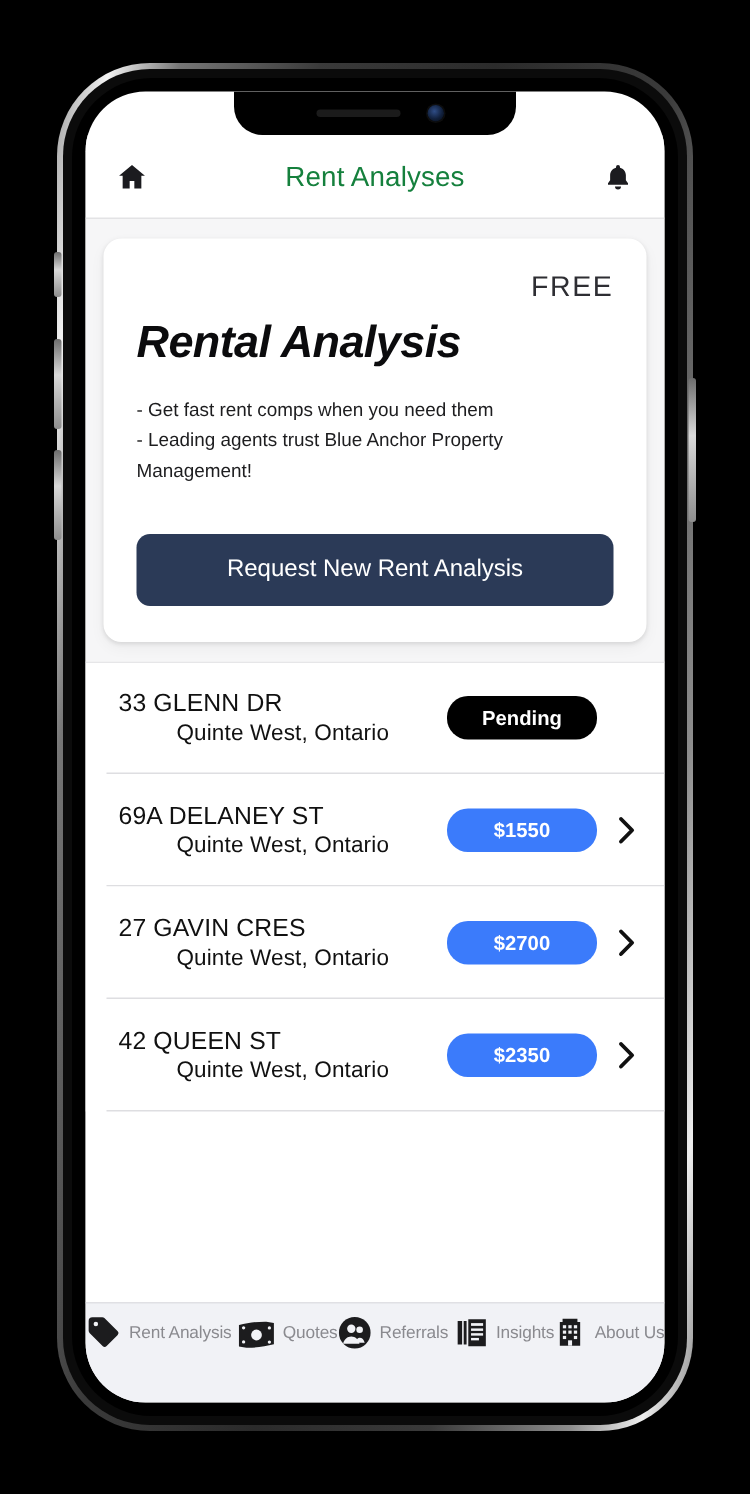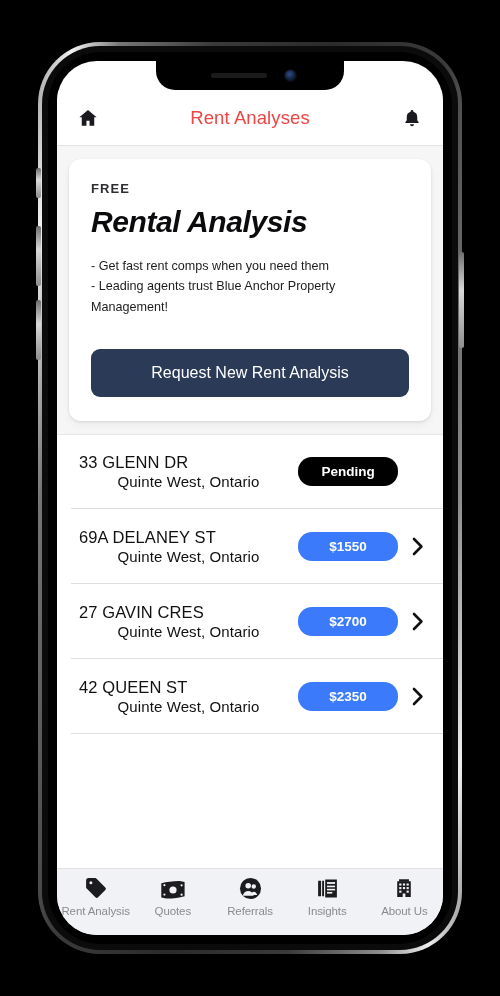--- a/index.html
+++ b/index.html
@@ -80,21 +80,21 @@
   
   .app-header{
     position:absolute; top:29px; left:0; right:0; height:56px;
     background:#fff;
     border-bottom:1px solid #e3e3e5;
     display:flex; align-items:center; justify-content:space-between;
     padding:0 18px;
     z-index:20;
   }
   .hdr-title{
-    font-size:18.5px; color:#ef4444; font-weight:400;
+    font-size:18.5px; color:#15803d; font-weight:400;
     letter-spacing:0.1px;
     position:absolute; left:0; right:0; text-align:center;
     pointer-events:none;
   }
   .icon-btn{ width:26px; height:26px; display:flex; align-items:center; justify-content:center; position:relative; z-index:2;}
   .icon-btn svg{ display:block; }
 
   
   .content{
     position:absolute; top:85px; left:0; right:0; bottom:67px;
@@ -105,22 +105,23 @@
     background:#f6f6f7;
     padding:13px 12px 13px 12px;
   }
   .card{
     background:#fff;
     border-radius:12px;
     padding:22px 22px 24px 22px;
     box-shadow:0 1px 3px rgba(0,0,0,.10), 0 4px 10px rgba(0,0,0,.045);
   }
   .eyebrow{
-    font-size:13px; font-weight:700; letter-spacing:1.1px;
+    font-size:19px; font-weight:400; letter-spacing:1.1px;
     color:#2e2e33;
+    text-align:right;
   }
   .card-title{
     font-size:30px; font-weight:700; color:#0b0b0d;
     letter-spacing:-0.4px;
     margin-top:9px;
     font-style:italic;
   }
   .bullets{ margin-top:17px; }
   .bullets p{
     font-size:12.6px; color:#1d1d1f; line-height:1.62;
@@ -187,21 +188,21 @@
   .tabbar{
     position:absolute; left:0; right:0; bottom:0; height:67px;
     background:#f1f2f6;
     border-top:1px solid #e0e0e4;
     display:flex;
     align-items:flex-start;
     padding-top:8px;
     z-index:20;
   }
   .tab{
-    flex:1; display:flex; flex-direction:column; align-items:center; gap:5px;
+    flex:1; display:flex; flex-direction:row; align-items:center; gap:5px;
     cursor:pointer;
     justify-content:flex-end;
   }
   .tab .ti{ height:23px; display:flex; align-items:flex-end; color:#1c1c1e; }
   .tab .tl{ font-size:11.5px; color:#8a8a8f; letter-spacing:-0.1px; white-space:nowrap; }
 </style>
 </head>
 <body>
 
 <div class="device-wrap">

